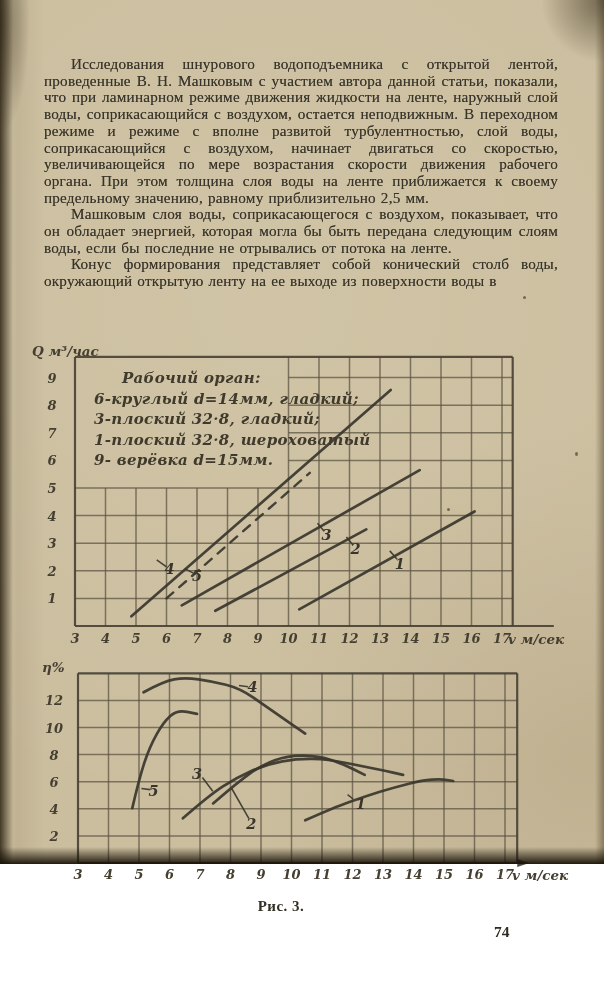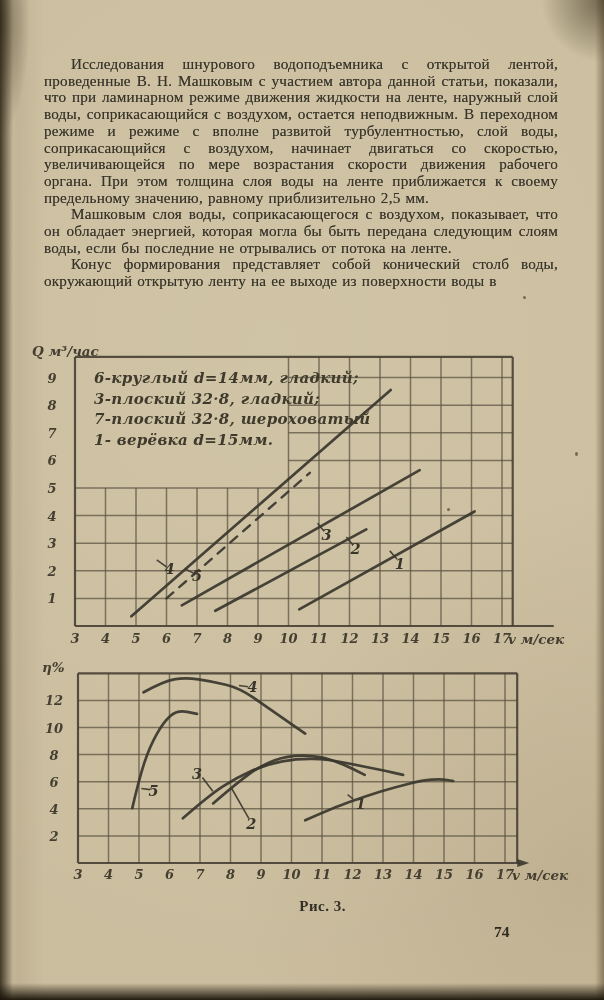--- a/index.html
+++ b/index.html
@@ -1,18 +1,18 @@
 <!DOCTYPE html>
 <html><head>
 <meta charset="utf-8">
 <style>
   html,body{margin:0;padding:0;}
   body{width:604px;height:1000px;overflow:hidden;font-family:"Liberation Serif",serif;}
   .page{
-    position:relative;width:604px;height:1000px;
+    position:relative;width:604px;height:864px;
     background:
       radial-gradient(130% 90% at 45% 35%, rgba(255,250,228,.10), rgba(0,0,0,0) 70%),
       radial-gradient(80% 55% at 96% 88%, rgba(118,94,54,.14), rgba(0,0,0,0) 70%),
       linear-gradient(to right, rgba(0,0,0,0) 0px, rgba(92,74,42,.10) 18px, rgba(0,0,0,0) 45px),
       #cbbe9f;
   }
   
   .edge-left{position:absolute;left:0;top:0;width:13px;height:100%;
     background:linear-gradient(to right, rgba(42,33,17,.85), rgba(42,33,17,0));}
   .edge-bottom{position:absolute;left:0;bottom:0;width:100%;height:17px;
@@ -33,21 +33,21 @@
 
   .figure{position:absolute;left:0;top:0;width:604px;height:1000px;margin:0;pointer-events:none;}
   #chart1{position:absolute;left:28px;top:340px;}
   #chart2{position:absolute;left:28px;top:658px;}
 
   .legend{position:absolute;left:94px;top:368px;width:280px;
     font:italic 600 15px/20.6px "DejaVu Serif",serif;color:#3f3a2c;
     letter-spacing:.3px;white-space:nowrap;}
   .legend-title{padding-left:28px;}
 
-  .caption{position:absolute;left:216px;top:898px;width:130px;text-align:right;
+  .caption{position:absolute;left:216px;top:898px;width:130px;text-align:center;
     font:bold 15px "Liberation Serif",serif;color:#332f25;letter-spacing:.5px;}
   .page-number{position:absolute;left:494px;top:923px;
     font:bold 15.5px "Liberation Serif",serif;color:#2f2b21;}
 
   
   .grid{stroke:#5a5242;stroke-width:1.5;opacity:.72;}
   .border{stroke:#474034;stroke-width:2.2;opacity:.9;}
   .series{stroke:#3a362c;stroke-width:2.7;fill:none;stroke-linecap:round;opacity:.92;}
   .dashed{stroke-dasharray:9 8;stroke-width:2.4;}
   .ptr{stroke:#3a362c;stroke-width:1.6;opacity:.9;}
@@ -137,30 +137,31 @@
         <text x="24.0" y="153.0" class="tick" text-anchor="middle">5</text>
         <text x="24.0" y="125.4" class="tick" text-anchor="middle">6</text>
         <text x="24.0" y="97.8" class="tick" text-anchor="middle">7</text>
         <text x="24.0" y="70.2" class="tick" text-anchor="middle">8</text>
         <text x="24.0" y="42.6" class="tick" text-anchor="middle">9</text>
         <text x="4.0" y="16.0" class="axis" text-anchor="start">Q м³/час</text>
         <text x="480.0" y="304.0" class="axis" text-anchor="start">v м/сек</text>
       </svg>
 
     <div class="legend">
+      <div class="legend-title">Рабочий орган:</div>
       <div>
 
           <div class="legend-item">6-круглый d=14мм, гладкий;</div>
 
 
           <div class="legend-item">3-плоский 32·8, гладкий;</div>
 
-          <div class="legend-item">7-плоский 32·8, шероховатый</div>
-
-          <div class="legend-item">1- верёвка d=15мм.</div>
+          <div class="legend-item">1-плоский 32·8, шероховатый</div>
+
+          <div class="legend-item">9- верёвка d=15мм.</div>
         </div>
     </div>
 
     <svg id="chart2" width="562" height="240" viewBox="0 0 562 240">
         <line x1="80.5" y1="205.0" x2="80.5" y2="15.3" class="grid"></line>
         <line x1="111.0" y1="205.0" x2="111.0" y2="15.3" class="grid"></line>
         <line x1="141.5" y1="205.0" x2="141.5" y2="15.3" class="grid"></line>
         <line x1="172.0" y1="205.0" x2="172.0" y2="15.3" class="grid"></line>
         <line x1="202.5" y1="205.0" x2="202.5" y2="15.3" class="grid"></line>
         <line x1="233.0" y1="205.0" x2="233.0" y2="15.3" class="grid"></line>

